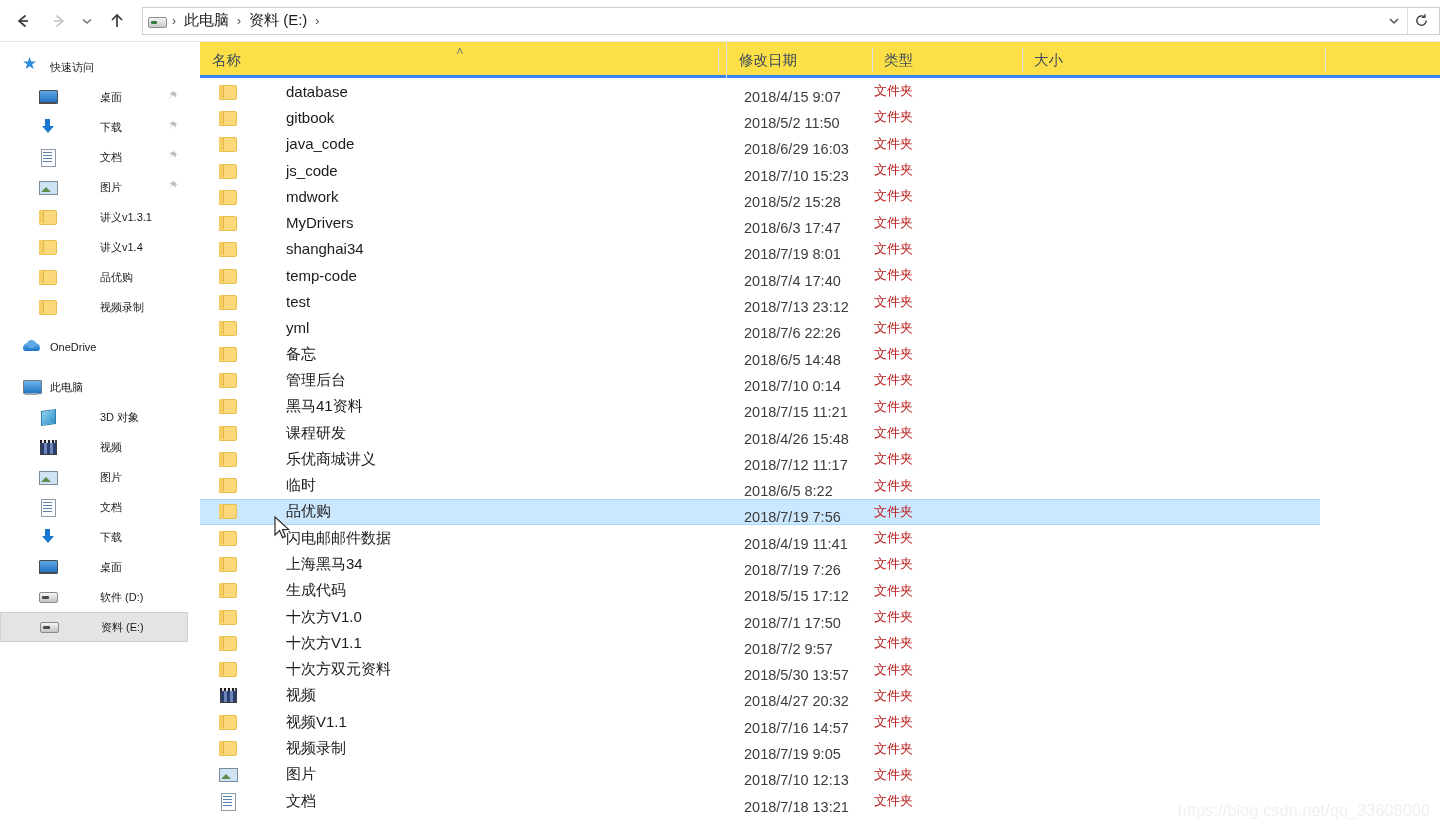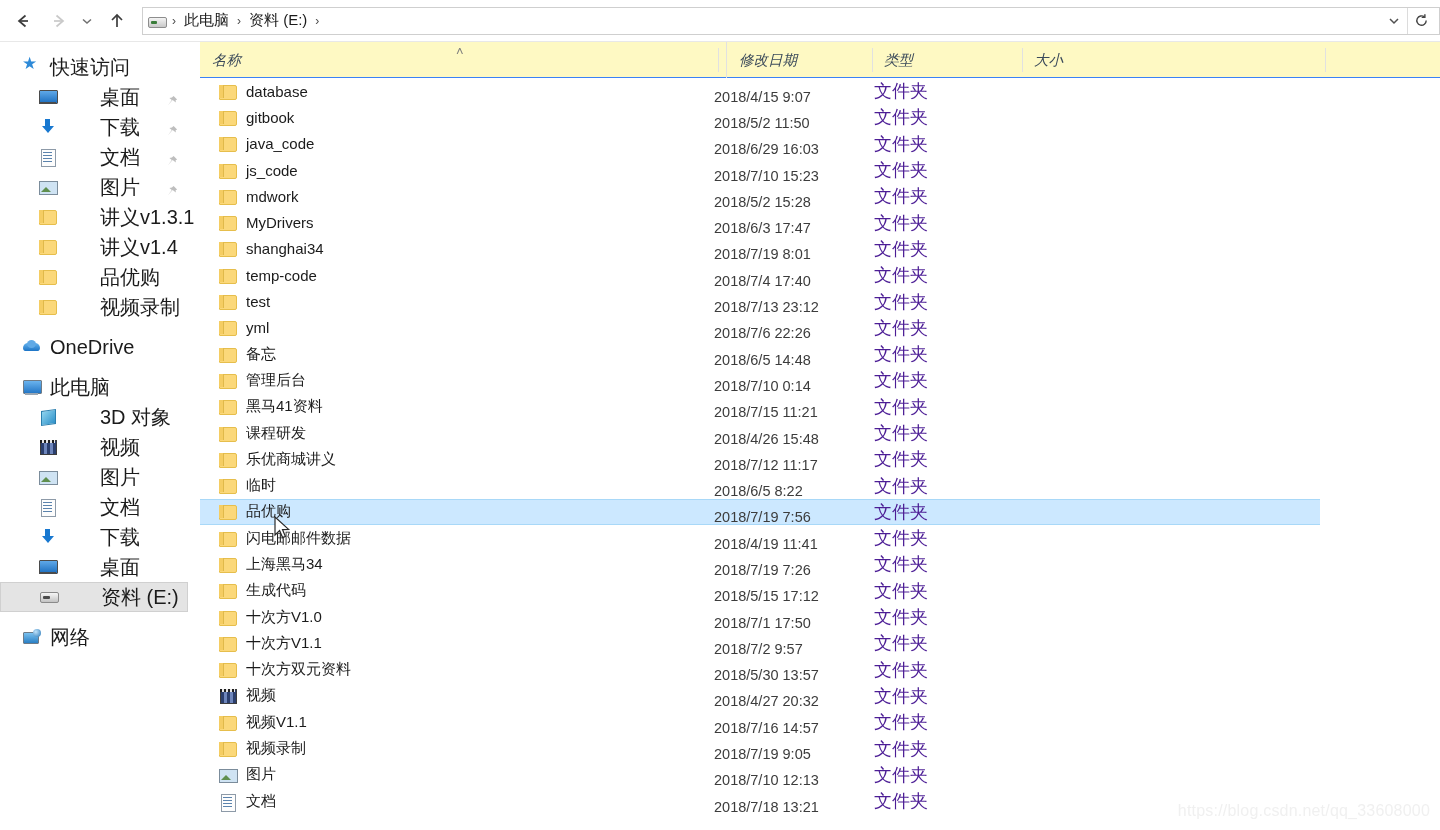--- a/index.html
+++ b/index.html
@@ -71,21 +71,21 @@
 
   
   .sidebar {
     position: absolute; left: 0; top: 42px;
     width: 200px; height: 788px;
     background: #ffffff; overflow: hidden;
     padding-top: 10px;
   }
   .nav-item {
     display: flex; align-items: center; height: 30px;
-    font-size: 20px; color: #1b1b1b; white-space: nowrap;
+    font-size: 11px; color: #1b1b1b; white-space: nowrap;
     position: relative;
   }
   .nav-item.lvl0 { padding-left: 22px; }
   .nav-item.lvl1 { padding-left: 38px; gap: 34px; }
   .nav-item.selected {
     background: #e4e4e4; border: 1px solid #d0d0d0;
     width: 188px;
   }
   .nav-ico {
     width: 20px; height: 18px; margin-right: 8px; flex: 0 0 auto;
@@ -221,21 +221,21 @@
   }
   .ic-network::after {
     content: ""; position: absolute; left: 11px; top: 1px;
     width: 8px; height: 8px; border-radius: 50%;
     background: radial-gradient(circle at 35% 35%, #bfe2fa, #2778b8);
   }
 
   
   .colheader {
     position: absolute; left: 200px; top: 42px; width: 1240px; height: 36px;
-    background: #fef9c3; border-bottom: 1px solid #3b82f6; font-style: italic;
+    background: #fde047; border-bottom: 3px solid #3b82f6;
   }
   .col {
     position: absolute; top: 0; height: 36px;
     display: flex; align-items: center;
     font-size: 14.5px; color: #3b4a5a; padding-left: 12px;
   }
   .col + .col { border-left: 1px solid #e1e1e1; }
   .colsep {
     position: absolute; top: 6px; width: 1px; height: 24px; background: #e1e1e1;
   }
@@ -252,28 +252,28 @@
   .row {
     position: relative; height: 26.3px;
     display: flex; align-items: center;
     font-size: 15px; color: #1b1b1b; white-space: nowrap;
   }
   .row.selected {
     background: #cce8ff; border-top: 1px solid #a8d8f8; border-bottom: 1px solid #a8d8f8;
     width: 1120px;
   }
   .cell-name {
-    position: absolute; left: 18px; display: flex; align-items: center;
+    position: absolute; left: 18px; display: flex;  gap: 40px;
   }
   .cell-name .nav-ico { margin-right: 10px; width: 18px; height: 17px; }
   .cell-date {
-    position: absolute; left: 514px; color: #3c3c3c; font-size: 14.5px; margin-top: 11px;
+    position: absolute; left: 544px; color: #3c3c3c; font-size: 14.5px; margin-top: 11px;
   }
   .cell-type {
-    position: absolute; left: 674px; color: #4c1d95; font-size: 18px;
+    position: absolute; left: 674px; color: #b91c1c; font-size: 13px;
   }
   .cell-size { position: absolute; left: 826px; color: #3c3c3c; font-size: 14.5px; }
 
   
   .cursor {
     position: absolute; left: 274px; top: 516px; width: 18px; height: 26px;
     pointer-events: none; z-index: 40;
   }
 
   
@@ -413,29 +413,29 @@
         <span class="nav-label">文档</span>
       </div>
       <div class="nav-item lvl1">
         <span class="nav-ico ic-download"></span>
         <span class="nav-label">下载</span>
       </div>
       <div class="nav-item lvl1">
         <span class="nav-ico ic-desktop"></span>
         <span class="nav-label">桌面</span>
       </div>
+      <div class="nav-item lvl1">
+        <span class="nav-ico ic-drive"></span>
+        <span class="nav-label">软件 (D:)</span>
+      </div>
       <div class="nav-item lvl1 selected">
         <span class="nav-ico ic-drive"></span>
         <span class="nav-label">资料 (E:)</span>
       </div>
       <div class="grp-gap"></div>
-      <div class="nav-item lvl0">
-        <span class="nav-ico ic-network"></span>
-        <span class="nav-label">网络</span>
-      </div>
     </div>
 
   <div class="colheader" id="colheader">
       <div class="col" style="left: 0px; width: 518px;">
         <span>名称</span>
       </div>
       <div class="col" style="left: 526px; width: 154px;">
         <span>修改日期</span>
       </div>
       <div class="colsep" style="left: 518px;"></div>

